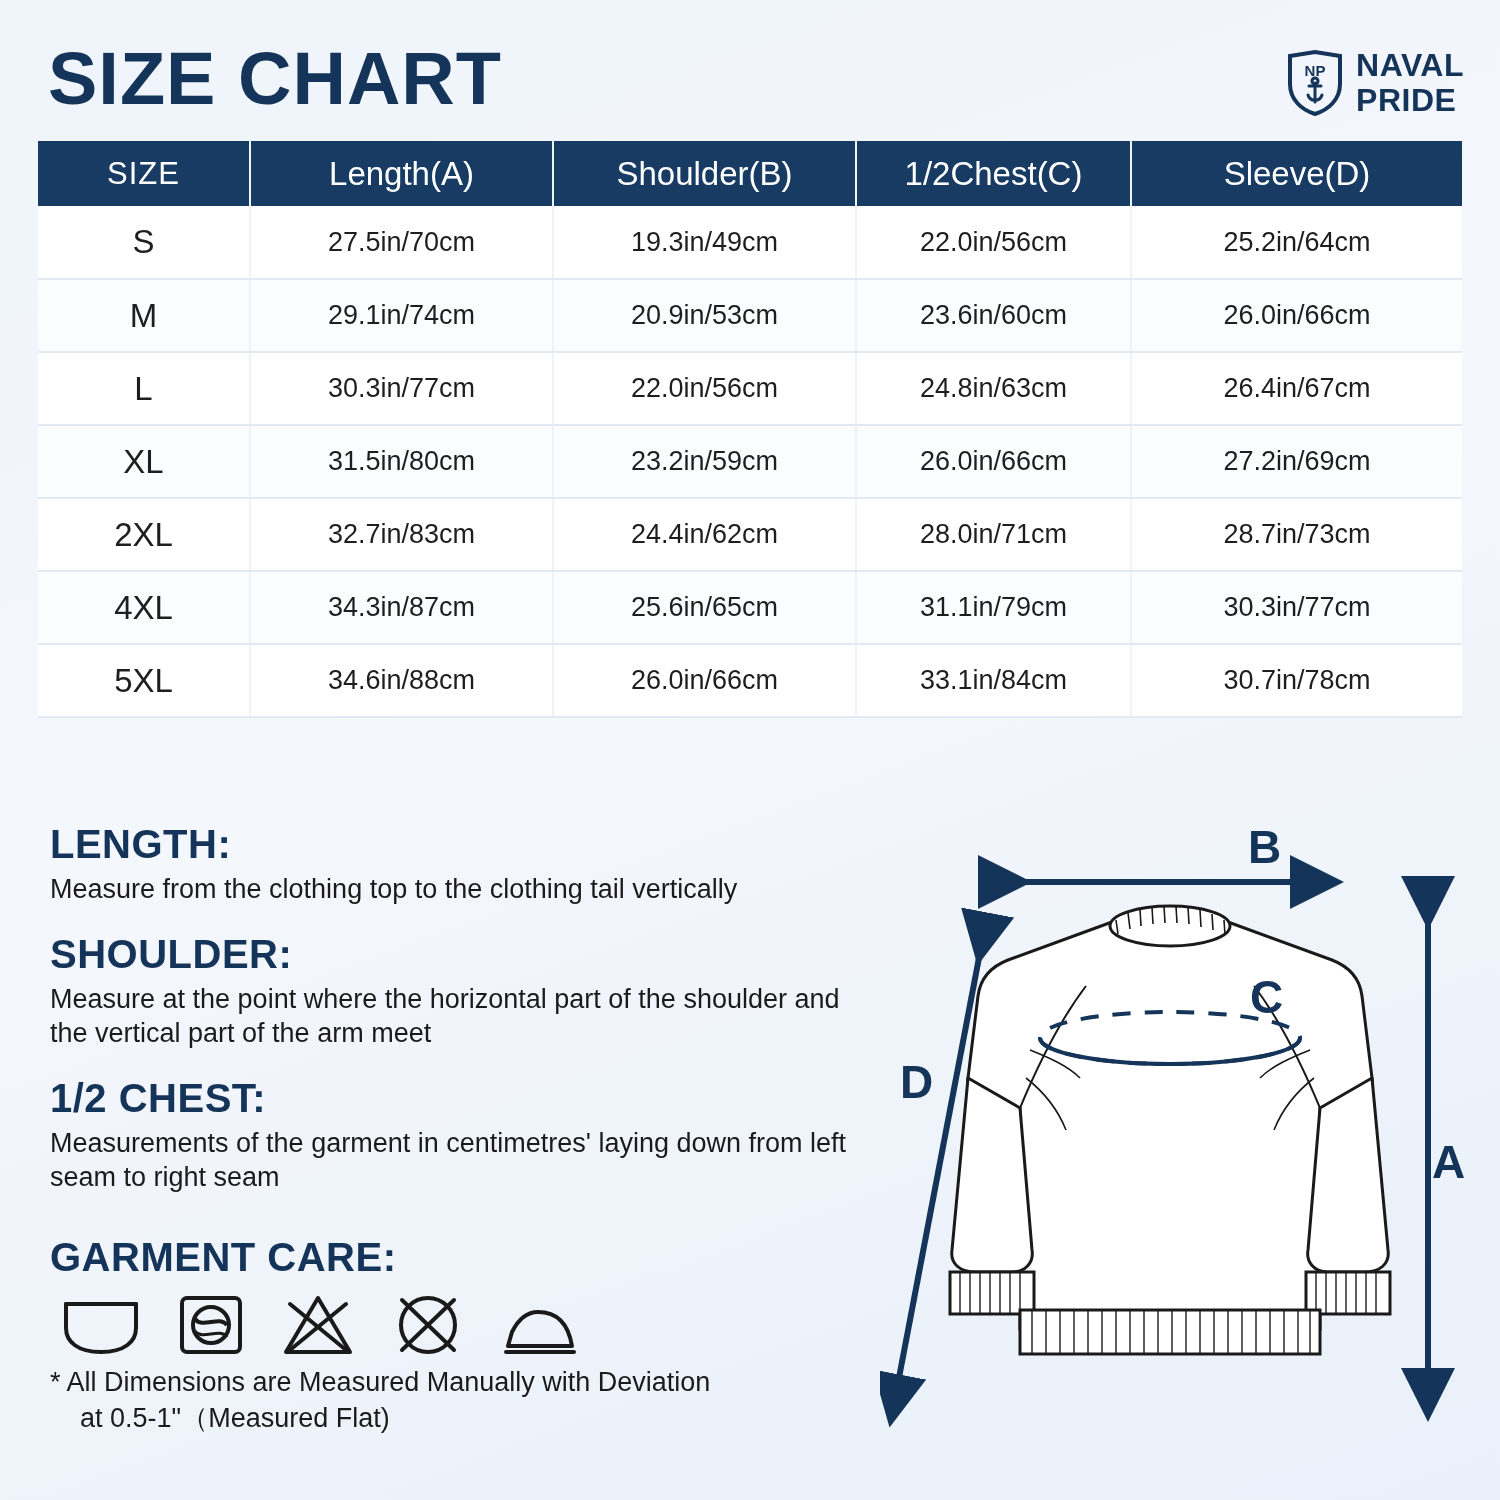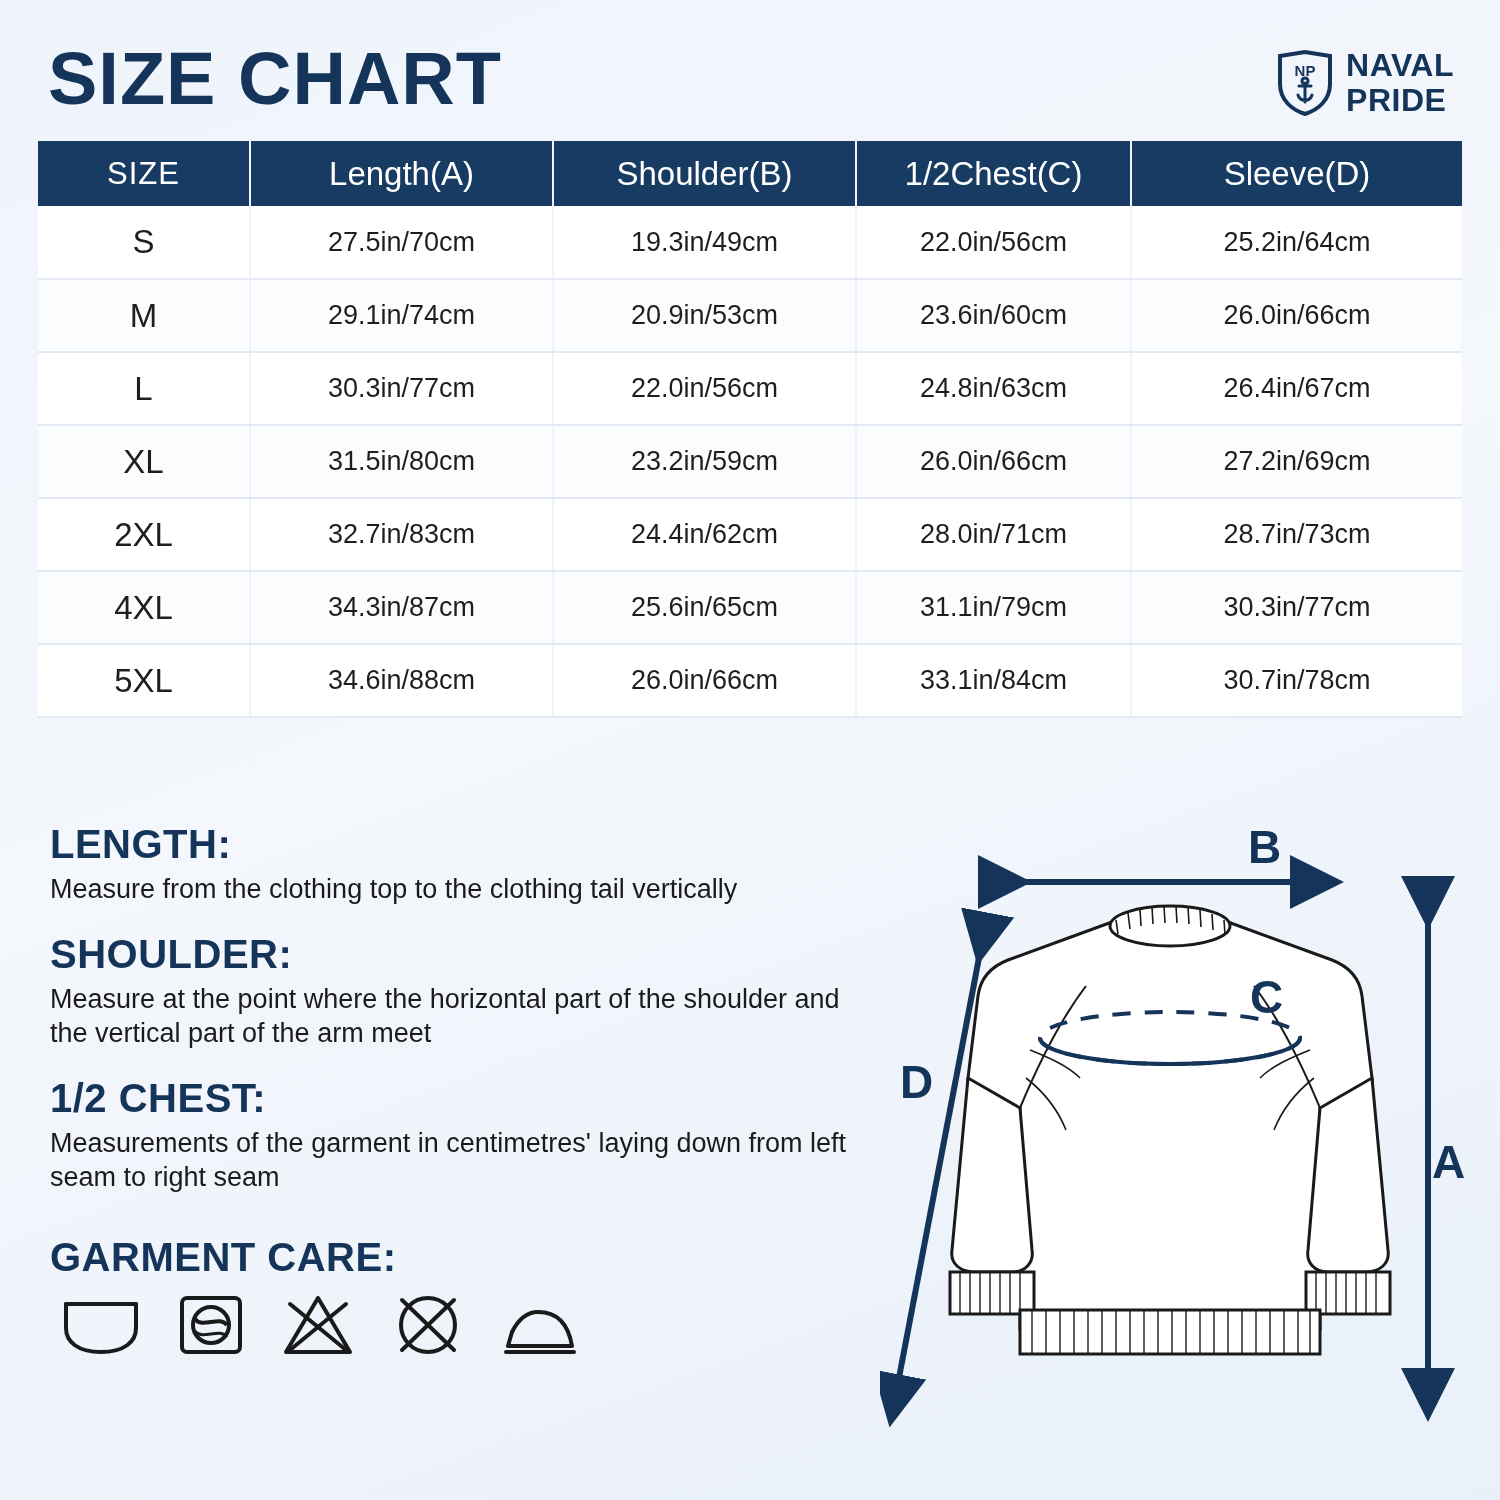--- a/index.html
+++ b/index.html
@@ -26,21 +26,21 @@
     position: absolute;
     left: 48px; top: 26px;
     font-size: 74px;
     font-weight: bold;
     letter-spacing: 1px;
     color: #143459;
     line-height: 1;
   }
   .brand {
     position: absolute;
-    right: 46px; top: 32px;
+    right: 36px; top: 32px;
     display: flex;
     align-items: center;
     gap: 12px;
   }
   .brand-shield {
     width: 58px; height: 66px;
     position: relative;
   }
   .brand-text {
     color: #143459;
@@ -292,20 +292,24 @@
 
       <span>
         <svg width="76" height="58" viewBox="0 0 76 58">
           <path d="M6 48 L70 48 C66 24 54 14 36 14 C24 14 16 22 10 34 Z" fill="none" stroke="#1a1a1a" stroke-width="4" stroke-linejoin="round"></path>
           <path d="M4 54 L72 54" stroke="#1a1a1a" stroke-width="4" stroke-linecap="round"></path>
         </svg>
       </span>
     </div>
   </div>
 
+  <div class="footnote">
+    <div>*  All Dimensions are Measured Manually with Deviation</div>
+    <div class="ind">at 0.5-1"（Measured Flat)</div>
+  </div>
 
   <div class="illus">
     <svg width="600" height="650" viewBox="0 0 600 650">
 
       <defs>
         <marker id="ah" markerWidth="9" markerHeight="9" refX="5" refY="4.5" orient="auto">
           <path d="M0 0 L9 4.5 L0 9 Z" fill="#143459"></path>
         </marker>
       </defs>
 

